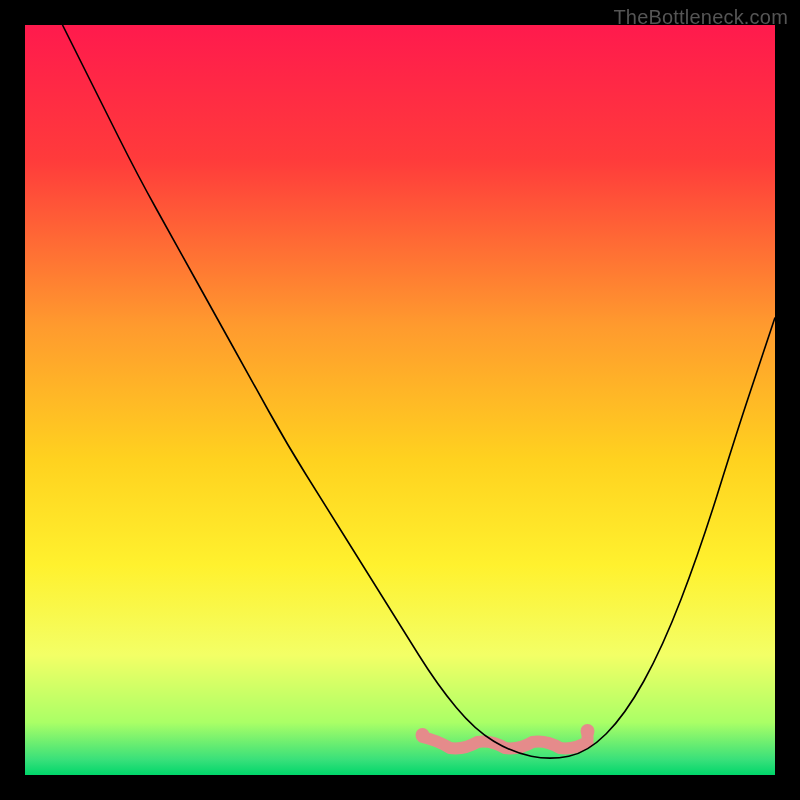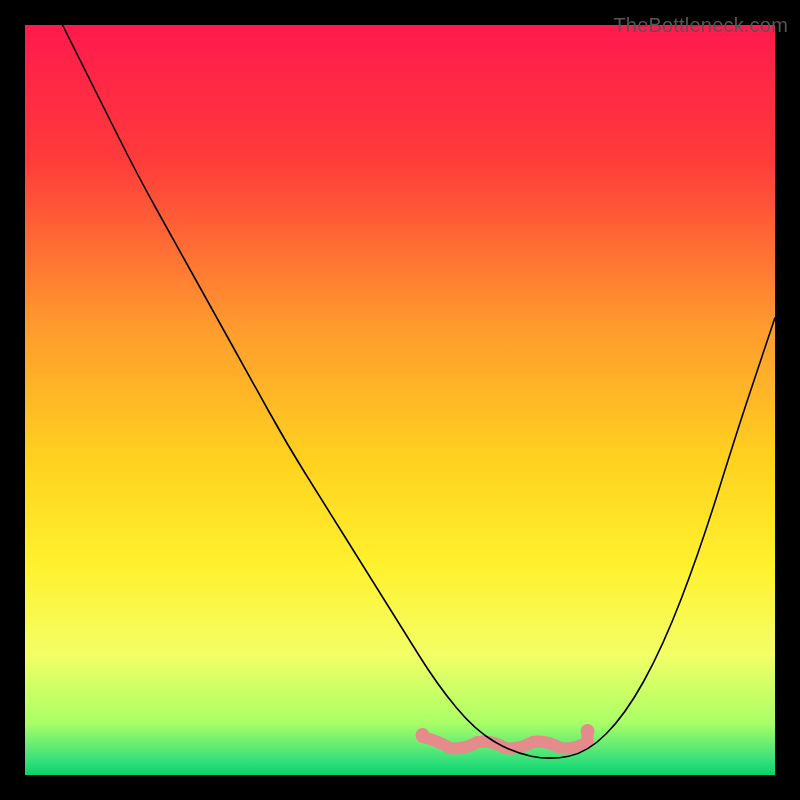--- a/index.html
+++ b/index.html
@@ -32,21 +32,20 @@
     height: 750px;
   }
   .watermark {
     position: absolute;
     top: 6px;
     right: 12px;
     color: #555;
     font-size: 20px;
     font-weight: 500;
     letter-spacing: 0.2px;
-    margin-top: 8px;
   }
 </style>
 </head>
 <body>
 
 <div class="frame">
   <div class="plot">
     <svg viewBox="0 0 750 750">
       <defs>
         <linearGradient id="bg" x1="0" y1="0" x2="0" y2="1">

